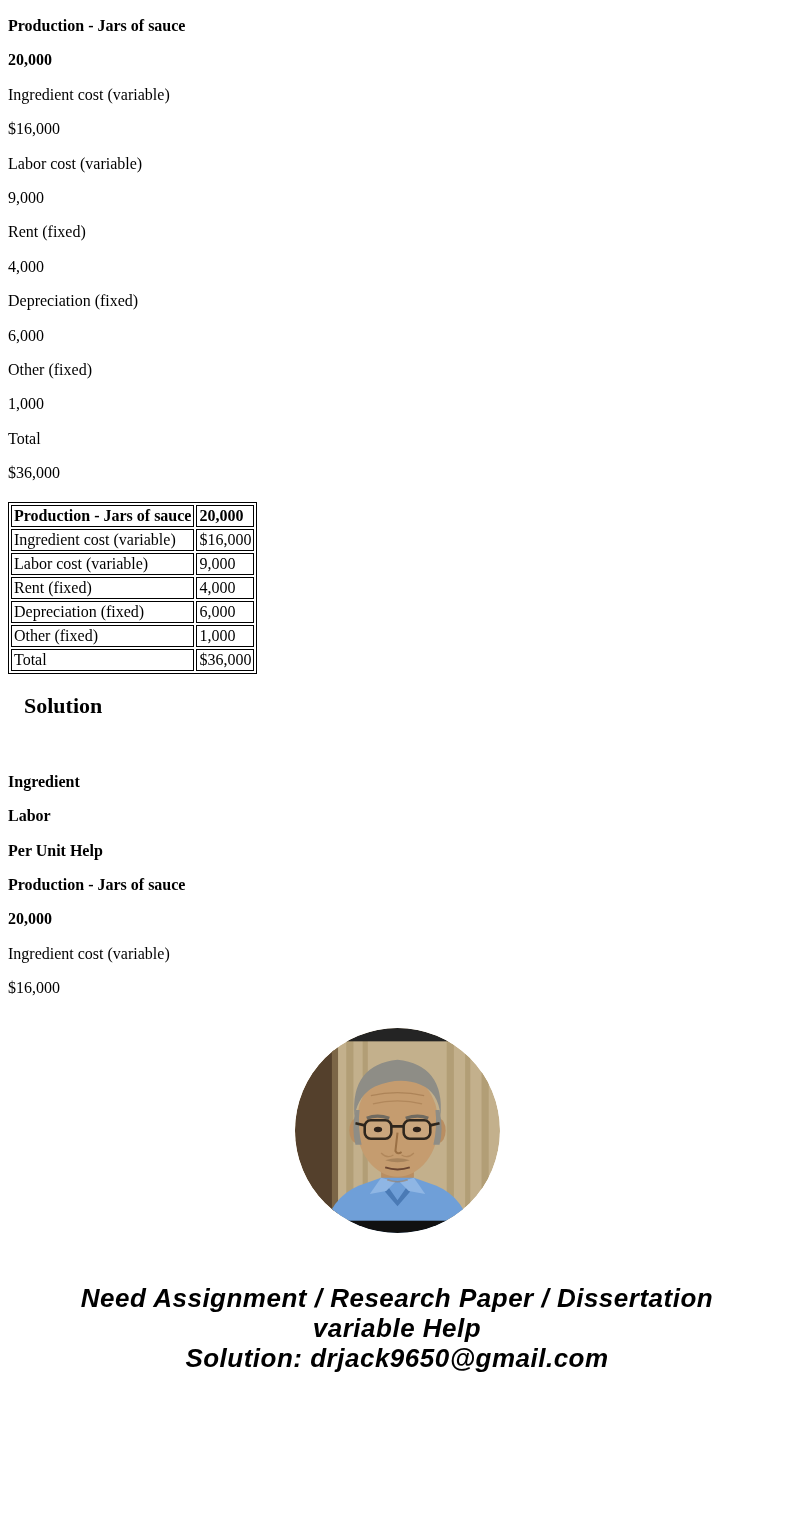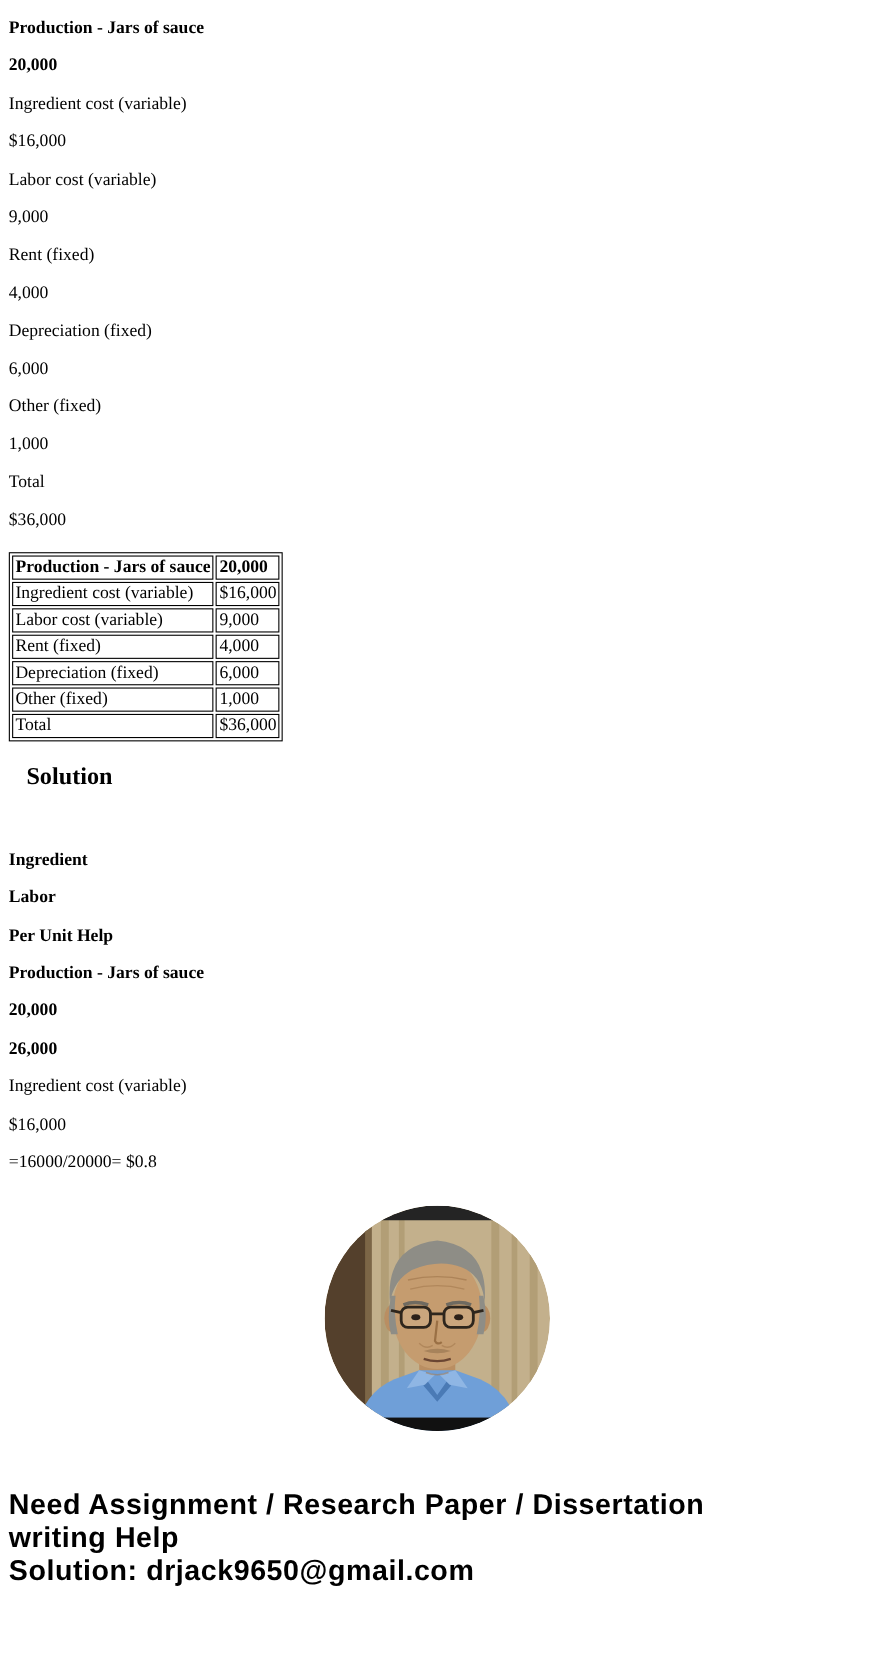--- a/index.html
+++ b/index.html
@@ -56,26 +56,27 @@
     display: inline-block;
     width: 205px;
     height: 205px;
     border-radius: 50%;
     overflow: hidden;
     line-height: 0;
   }
 
   .footer {
     margin-top: 46px;
-    text-align: left;
+    text-align: center;
     font-family: "Liberation Sans", sans-serif;
     font-weight: bold;
     font-size: 26px;
     line-height: 30px;
     letter-spacing: 0.5px;
+    font-style: italic;
   }
 </style>
 </head>
 <body>
 
 <div class="doc">
 
   <p class="bold">Production - Jars of sauce</p>
   <p class="bold">20,000</p>
   <p>Ingredient cost (variable)</p>
@@ -127,24 +128,22 @@
 
   <h3 class="solution">Solution</h3>
 
   <p class="blank-line">&nbsp;</p>
 
   <p class="bold">Ingredient</p>
   <p class="bold">Labor</p>
   <p class="bold">Per Unit Help</p>
   <p class="bold">Production - Jars of sauce</p>
   <p class="bold">20,000</p>
-  <p class="bold">26,000</p>
   <p>Ingredient cost (variable)</p>
   <p>$16,000</p>
-  <p>=16000/20000= $0.8</p>
 
   <div class="avatar-wrap">
     <div class="avatar">
       <svg viewBox="0 0 200 200" width="205" height="205" xmlns="http://www.w3.org/2000/svg">
         <defs>
           <clipPath id="circleClip">
               <circle cx="100" cy="100" r="100"></circle>
             </clipPath>
         </defs>
         <g clip-path="url(#circleClip)">
@@ -191,18 +190,18 @@
           <rect x="0" y="0" width="200" height="13" fill="#242424"></rect>
           <rect x="0" y="188" width="200" height="12" fill="#111111"></rect>
         </g>
       </svg>
     </div>
   </div>
 
   <div class="footer">
     <div>
       <span>Need Assignment / Research Paper / Dissertation</span><br>
-      <span>writing Help</span>
+      <span>variable Help</span>
     </div>
     <div>Solution: drjack9650@gmail.com</div>
   </div>
 
 </div>
 
 </body></html>

